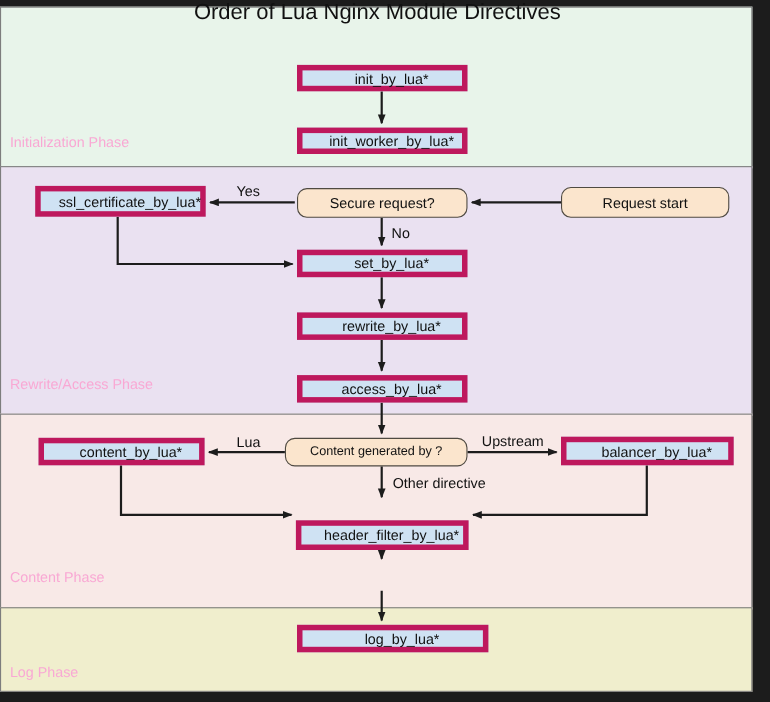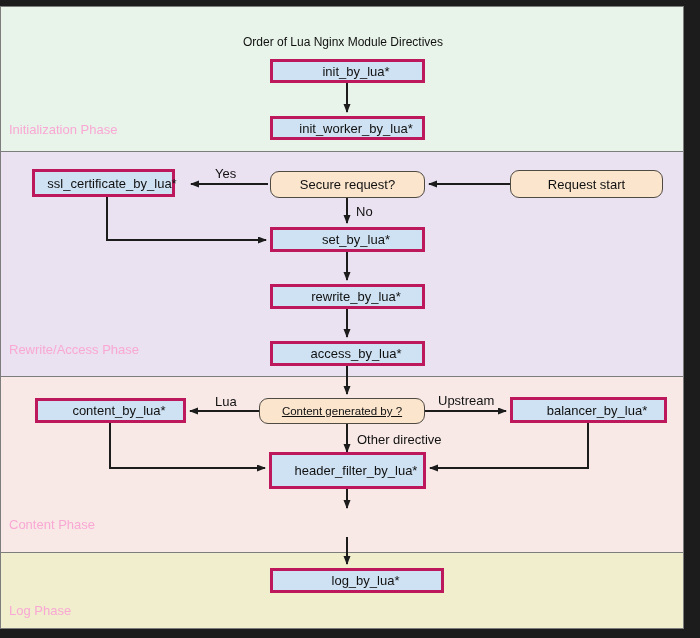--- a/index.html
+++ b/index.html
@@ -10,29 +10,29 @@
     color:#1a1a1a;
     overflow:hidden;
   }
   .stage{position:absolute;left:0;top:0;width:700px;height:638px;}
   .band{position:absolute;left:0;width:684px;border:1px solid #7d7d7d;box-sizing:border-box;}
   .band-init{top:6px;height:147px;background:#e8f4ea;}
   .band-rewrite{top:151px;height:227px;background:#eae1f1;}
   .band-content{top:376px;height:178px;background:#f8e9e7;}
   .band-log{top:552px;height:77px;background:#f0eecd;}
   .title{
-    position:absolute;top:35px;left:0;width:686px;text-align:center;
-    font-size:12px;color:#111;
+    position:absolute;top:0;left:0;width:686px;text-align:center;
+    font-size:20px;color:#111;
   }
   .phase-label{position:absolute;left:9px;font-size:13px;color:#f9a8d4;}
   .node{
     position:absolute;box-sizing:border-box;text-align:center;
     font-size:13px;color:#111;display:flex;align-items:center;justify-content:center;
   }
-  .proc{background:#cfe2f3;border:3px solid #be185d;padding-left:17px;}
+  .proc{background:#cfe2f3;border:5px solid #be185d;padding-left:17px;}
   .dec{background:#fbe5cd;border:1px solid #4f4a42;border-radius:9px;}
   .edge-label{position:absolute;font-size:13px;color:#111;white-space:nowrap;}
   svg.arrows{position:absolute;left:0;top:0;width:700px;height:638px;pointer-events:none;}
 </style>
 </head>
 <body>
 
 <div class="stage">
 
   <div class="band band-init"></div>
@@ -72,21 +72,21 @@
     </g>
   </svg>
 
   <div class="node proc" style="left:270px;top:59px;width:155px;height:24px;">
     <span>init_by_lua*</span>
   </div>
   <div class="node proc" style="left:270px;top:116px;width:155px;height:24px;">
     <span>init_worker_by_lua*</span>
   </div>
 
-  <div class="node proc" style="left:32px;top:169px;width:143px;height:28px;">
+  <div class="node proc" style="left:32px;top:169px;width:155px;height:28px;">
     <span>ssl_certificate_by_lua*</span>
   </div>
   <div class="node dec" style="left:270px;top:171px;width:155px;height:27px;align-items:center;">
     <span>Secure request?</span>
   </div>
   <div class="node dec" style="left:510px;top:170px;width:153px;height:28px;">
     <span>Request start</span>
   </div>
   <div class="node proc" style="left:270px;top:227px;width:155px;height:25px;">
     <span>set_by_lua*</span>
@@ -94,27 +94,27 @@
   <div class="node proc" style="left:270px;top:284px;width:155px;height:25px;">
     <span>rewrite_by_lua*</span>
   </div>
   <div class="node proc" style="left:270px;top:341px;width:155px;height:25px;">
     <span>access_by_lua*</span>
   </div>
 
   <div class="node proc" style="left:35px;top:398px;width:151px;height:25px;">
     <span>content_by_lua*</span>
   </div>
-  <div class="node dec" style="left:259px;top:398px;width:166px;height:26px;font-size:11.5px;text-decoration:underline;">
+  <div class="node dec" style="left:259px;top:398px;width:166px;height:26px;font-size:11.5px;">
     <span>Content generated by ?</span>
   </div>
   <div class="node proc" style="left:510px;top:397px;width:157px;height:26px;">
     <span>balancer_by_lua*</span>
   </div>
-  <div class="node proc" style="left:269px;top:452px;width:157px;height:37px;">
+  <div class="node proc" style="left:269px;top:473px;width:157px;height:27px;">
     <span>header_filter_by_lua*</span>
   </div>
 
   <div class="node proc" style="left:270px;top:568px;width:174px;height:25px;">
     <span>log_by_lua*</span>
   </div>
 
   <div class="edge-label" style="left:215px;top:166px;">Yes</div>
   <div class="edge-label" style="left:356px;top:204px;">No</div>
   <div class="edge-label" style="left:215px;top:394px;">Lua</div>

